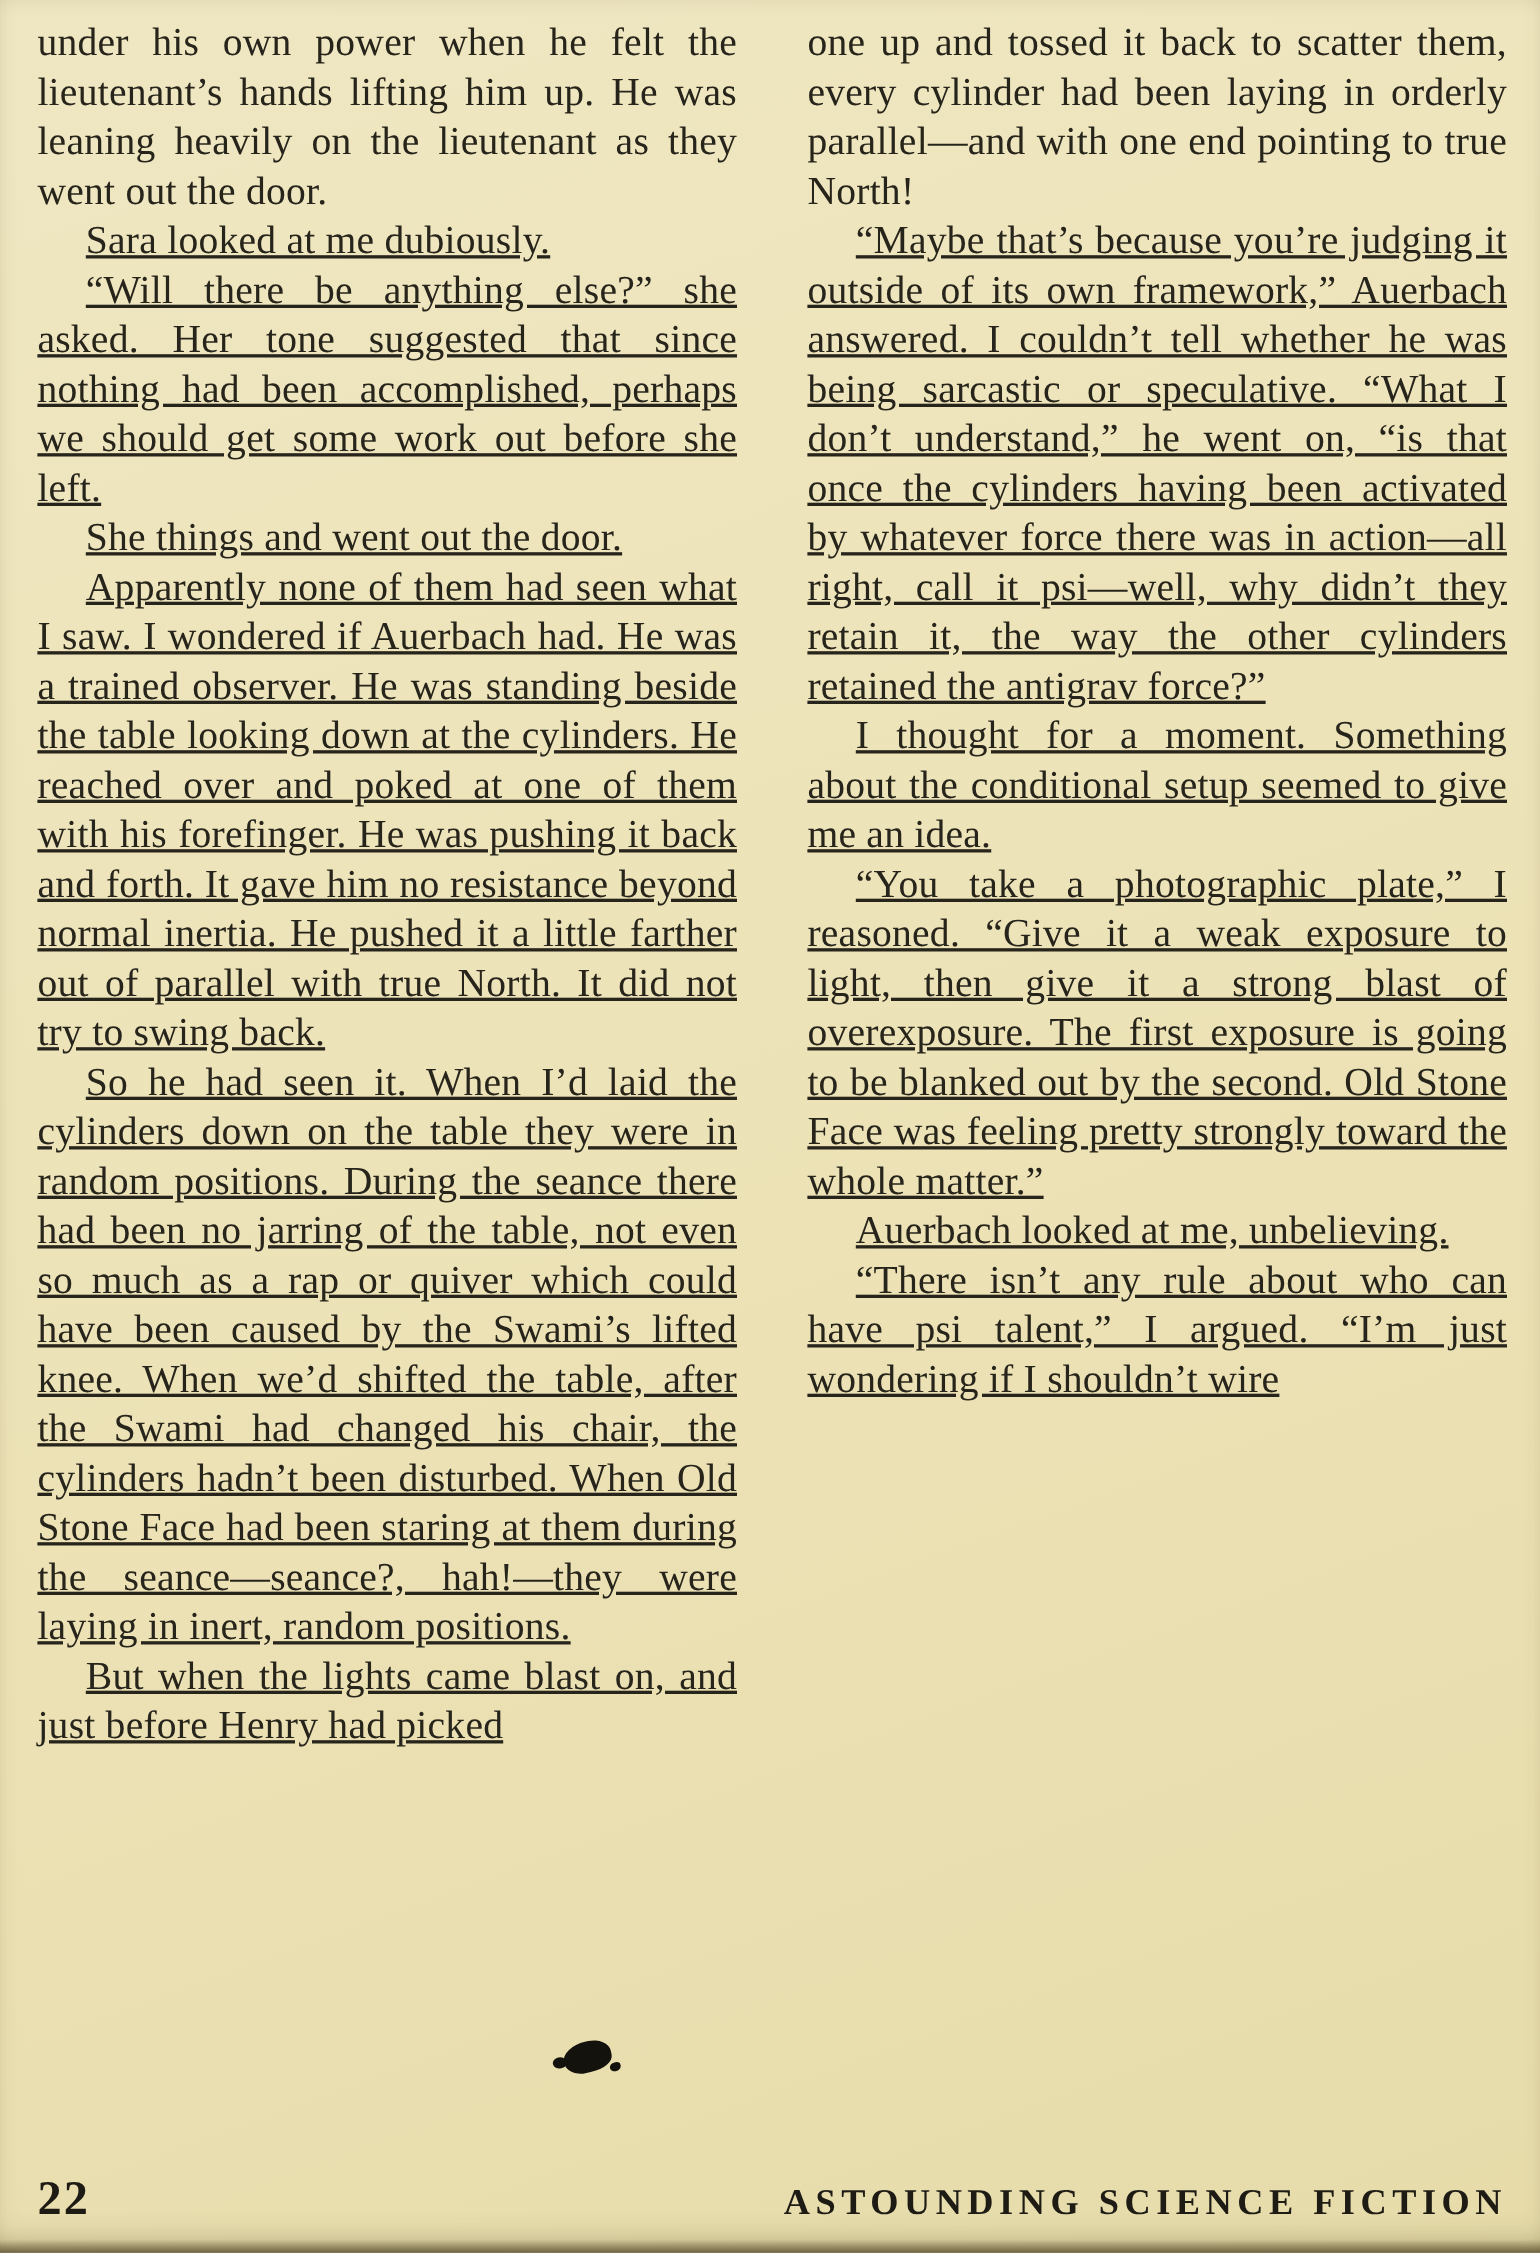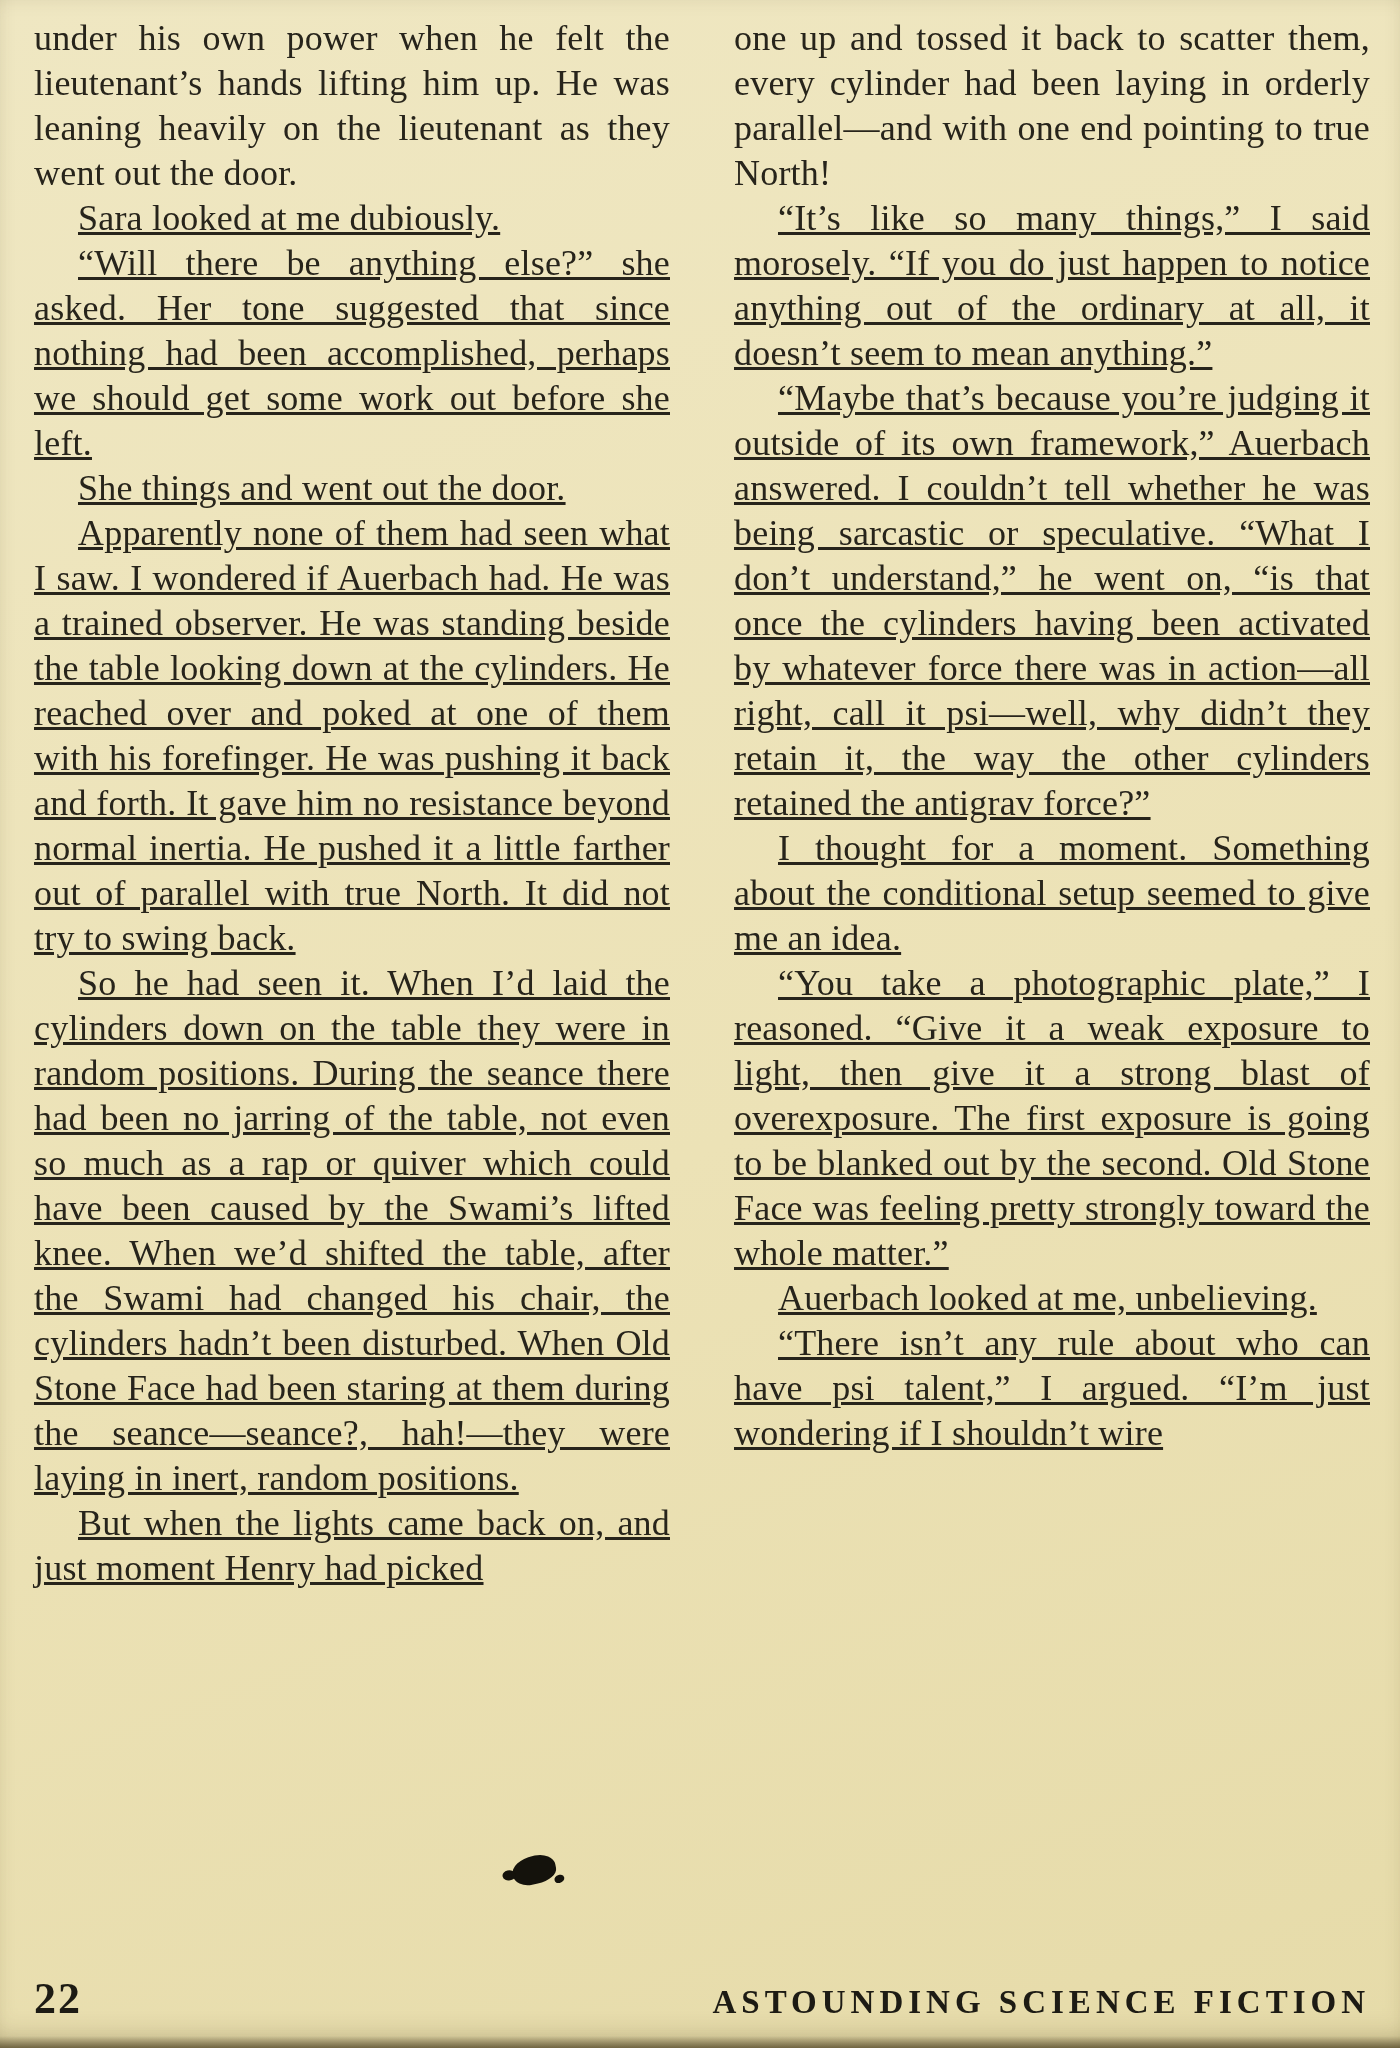--- a/index.html
+++ b/index.html
@@ -101,26 +101,25 @@
 
   <div class="columns">
 
     <div class="col">
       <p class="noindent">under his own power when he felt the lieutenant’s hands lifting him up. He was leaning heavily on the lieutenant as they went out the door.</p>
       <p class="indent">Sara looked at me dubiously.</p>
       <p class="indent">“Will there be anything else?” she asked. Her tone suggested that since nothing had been accomplished, perhaps we should get some work out before she left.</p>
       <p class="indent">She things and went out the door.</p>
       <p class="indent">Apparently none of them had seen what I saw. I wondered if Auerbach had. He was a trained observer. He was standing beside the table looking down at the cylinders. He reached over and poked at one of them with his forefinger. He was pushing it back and forth. It gave him no resistance beyond normal inertia. He pushed it a little farther out of parallel with true North. It did not try to swing back.</p>
       <p class="indent">So he had seen it. When I’d laid the cylinders down on the table they were in random positions. During the seance there had been no jarring of the table, not even so much as a rap or quiver which could have been caused by the Swami’s lifted knee. When we’d shifted the table, after the Swami had changed his chair, the cylinders hadn’t been disturbed. When Old Stone Face had been staring at them during the seance—seance?, hah!—they were laying in inert, random positions.</p>
-      <p class="indent">But when the lights came back on, and just moment Henry had picked</p>
+      <p class="indent">But when the lights came blast on, and just before Henry had picked</p>
     </div>
 
     <div class="col">
       <p class="noindent">one up and tossed it back to scatter them, every cylinder had been laying in orderly parallel—and with one end pointing to true North!</p>
-      <p class="indent">“It’s like so many things,” I said morosely. “If you do just happen to notice anything out of the ordinary at all, it doesn’t seem to mean anything.”</p>
       <p class="indent">“Maybe that’s because you’re judging it outside of its own framework,” Auerbach answered. I couldn’t tell whether he was being sarcastic or speculative. “What I don’t understand,” he went on, “is that once the cylinders having been activated by whatever force there was in action—all right, call it psi—well, why didn’t they retain it, the way the other cylinders retained the antigrav force?”</p>
       <p class="indent">I thought for a moment. Something about the conditional setup seemed to give me an idea.</p>
       <p class="indent">“You take a photographic plate,” I reasoned. “Give it a weak exposure to light, then give it a strong blast of overexposure. The first exposure is going to be blanked out by the second. Old Stone Face was feeling pretty strongly toward the whole matter.”</p>
       <p class="indent">Auerbach looked at me, unbelieving.</p>
       <p class="indent">“There isn’t any rule about who can have psi talent,” I argued. “I’m just wondering if I shouldn’t wire</p>
     </div>
 
   </div>
 
   <div class="ink-blot"></div>

